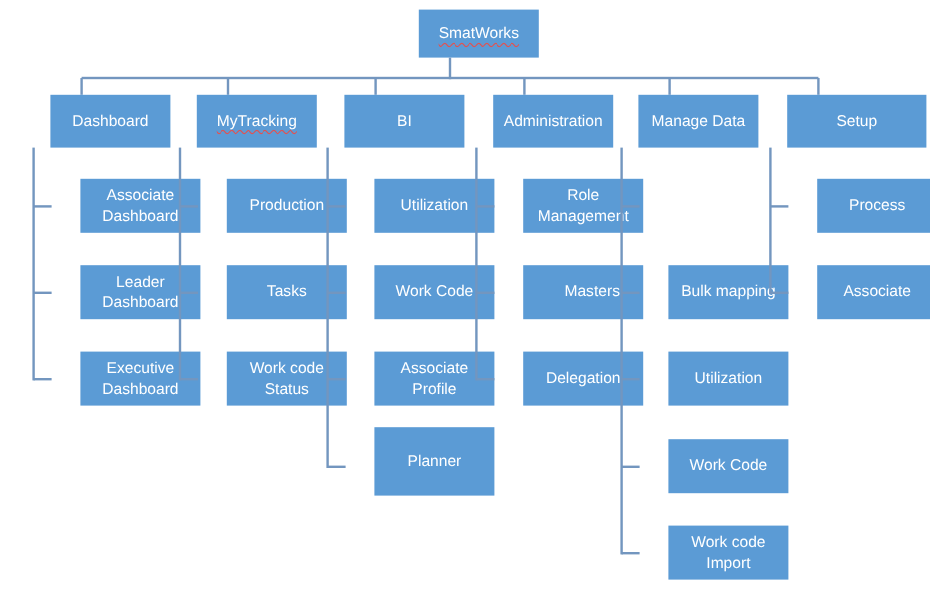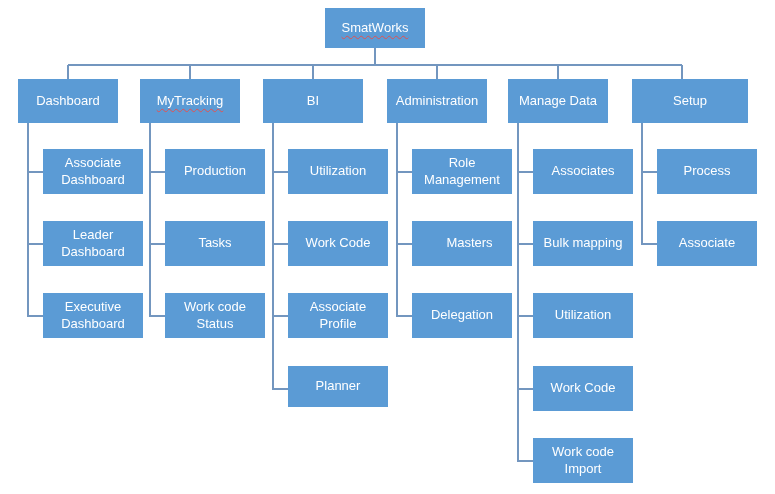--- a/index.html
+++ b/index.html
@@ -17,21 +17,21 @@
     overflow:hidden;
     font-family:"Liberation Sans", sans-serif;
   }
   .node{
     position:absolute;
     background:var(--node-fill);
     color:var(--node-text);
     display:flex;align-items:center;justify-content:center;
     text-align:center;
     font-size:13px;line-height:1.25;
-    padding:2px 5px;box-sizing:border-box;
+    padding:2px 5px;box-sizing:border-box;margin-left:24px;
   }
   .node-label{display:inline-block;}
   .misspelled{
     text-decoration-line:underline;
     text-decoration-style:wavy;
     text-decoration-color:var(--squiggle);
     text-decoration-thickness:1px;
     text-underline-offset:3px;
   }
   .connector{position:absolute;background:var(--connector);}
@@ -90,21 +90,21 @@
     </div>
     <div class="connector h" style="left: 273px; top: 242.5px; width: 15px; height: 2px;"></div>
     <div class="node" style="left: 288px; top: 221px; width: 100px; height: 45px;">
       <span class="node-label">Work Code</span>
     </div>
     <div class="connector h" style="left: 273px; top: 314.5px; width: 15px; height: 2px;"></div>
     <div class="node" style="left: 288px; top: 293px; width: 100px; height: 45px;">
       <span class="node-label">Associate Profile</span>
     </div>
     <div class="connector h" style="left: 273px; top: 387.5px; width: 15px; height: 2px;"></div>
-    <div class="node" style="left: 288px; top: 366px; width: 100px; height: 41px;">
+    <div class="node" style="left: 288px; top: 356px; width: 100px; height: 57px;">
       <span class="node-label">Planner</span>
     </div>
     <div class="connector v" style="left: 436px; top: 65px; width: 2px; height: 14px;"></div>
     <div class="node" style="left: 387px; top: 79px; width: 100px; height: 44px; justify-content: center;">
       <span class="node-label">Administration</span>
     </div>
     <div class="connector v" style="left: 396px; top: 123px; width: 2px; height: 193.5px;"></div>
     <div class="connector h" style="left: 397px; top: 170.5px; width: 15px; height: 2px;"></div>
     <div class="node" style="left: 412px; top: 149px; width: 100px; height: 45px;">
       <span class="node-label">Role Management</span>
@@ -116,23 +116,20 @@
     <div class="connector h" style="left: 397px; top: 314.5px; width: 15px; height: 2px;"></div>
     <div class="node" style="left: 412px; top: 293px; width: 100px; height: 45px;">
       <span class="node-label">Delegation</span>
     </div>
     <div class="connector v" style="left: 557px; top: 65px; width: 2px; height: 14px;"></div>
     <div class="node" style="left: 508px; top: 79px; width: 100px; height: 44px;">
       <span class="node-label">Manage Data</span>
     </div>
     <div class="connector v" style="left: 517px; top: 123px; width: 2px; height: 338.5px;"></div>
     <div class="connector h" style="left: 518px; top: 170.5px; width: 15px; height: 2px;"></div>
-    <div class="node" style="left: 533px; top: 149px; width: 100px; height: 45px;">
-      <span class="node-label">Associates</span>
-    </div>
     <div class="connector h" style="left: 518px; top: 242.5px; width: 15px; height: 2px;"></div>
     <div class="node" style="left: 533px; top: 221px; width: 100px; height: 45px;">
       <span class="node-label">Bulk mapping</span>
     </div>
     <div class="connector h" style="left: 518px; top: 314.5px; width: 15px; height: 2px;"></div>
     <div class="node" style="left: 533px; top: 293px; width: 100px; height: 45px;">
       <span class="node-label">Utilization</span>
     </div>
     <div class="connector h" style="left: 518px; top: 387.5px; width: 15px; height: 2px;"></div>
     <div class="node" style="left: 533px; top: 366px; width: 100px; height: 45px;">

